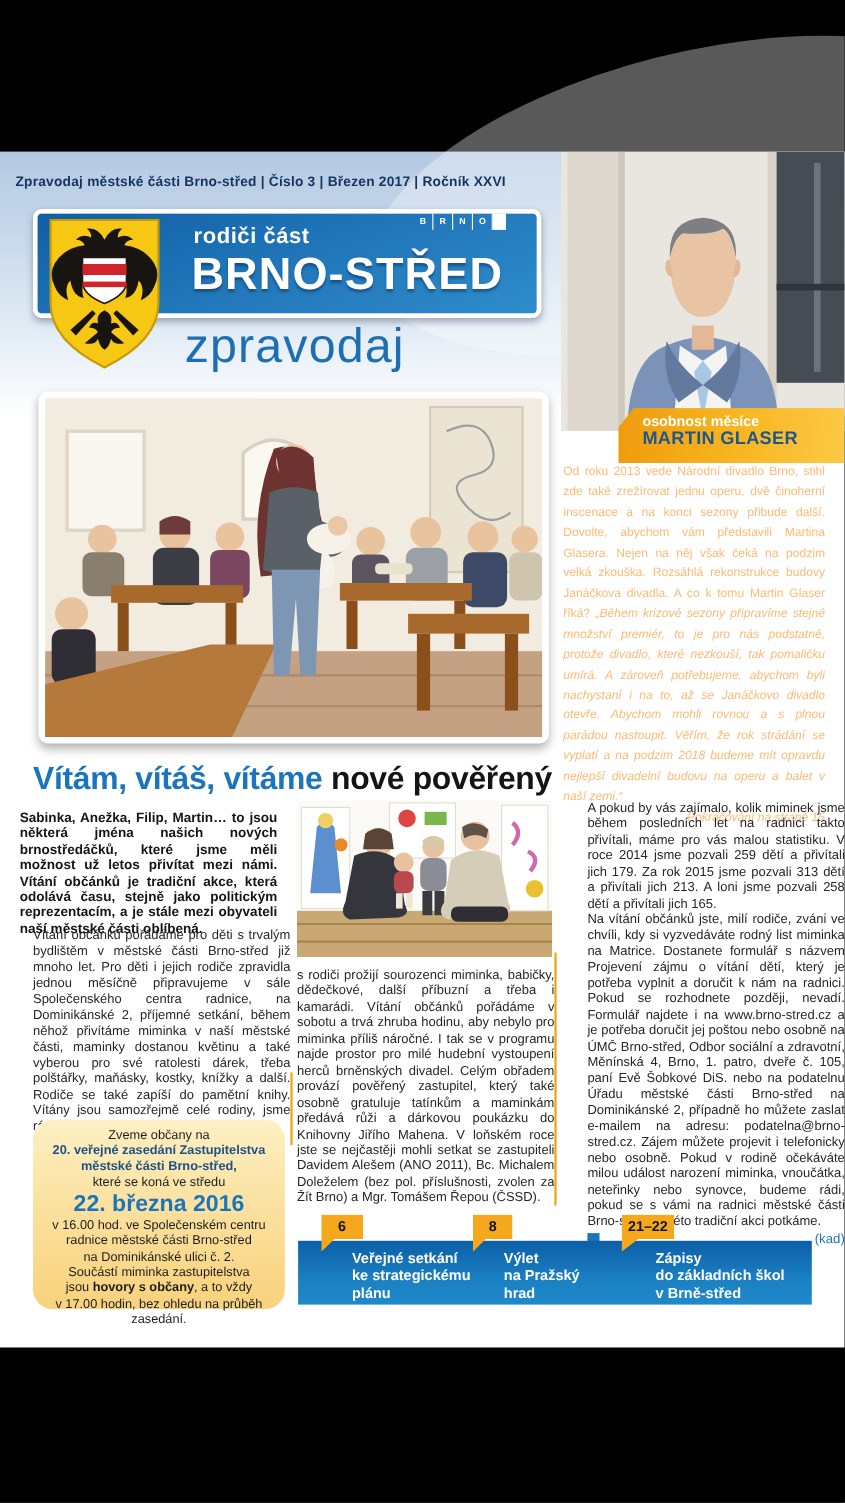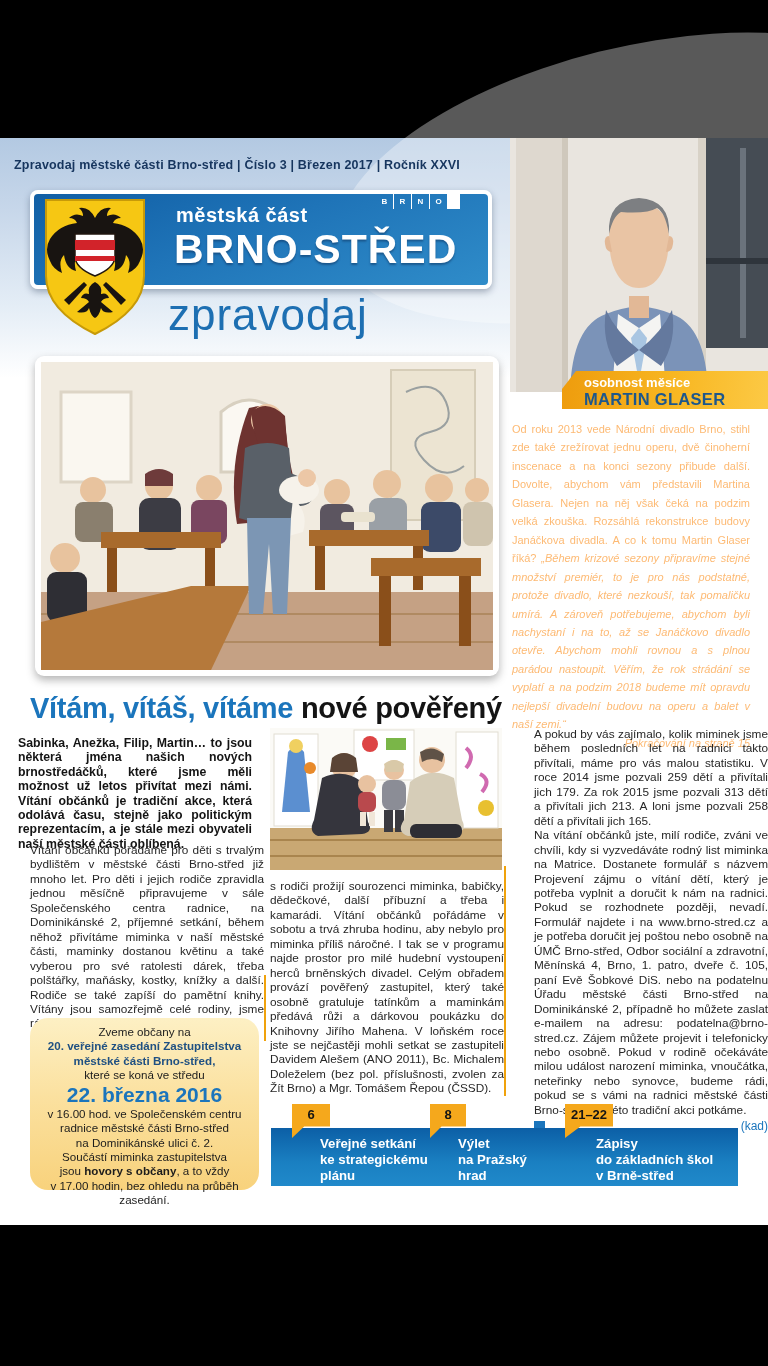--- a/index.html
+++ b/index.html
@@ -19,21 +19,21 @@
   .logo-line1{position:absolute;left:142px;top:10px;color:#fff;font-size:20px;font-weight:bold;letter-spacing:.5px;}
   .logo-line2{position:absolute;left:140px;top:32px;color:#fff;font-size:41px;font-weight:bold;letter-spacing:1px;
         text-shadow:0 2px 2px rgba(10,40,80,.45);}
   .brno-mini{position:absolute;right:28px;top:0;display:flex;align-items:stretch;height:15px;}
   .brno-cell{width:17px;border-right:1px solid #fff;color:#fff;font-size:8px;font-weight:bold;
         display:flex;align-items:center;justify-content:center;}
   .brno-solid{width:12px;background:#fff;}
   .arms{left:42px;top:196px;width:106px;height:142px;}
   .zpravodaj{left:168px;top:290px;font-size:44px;color:#1d6fb2;letter-spacing:1px;}
   .glaser-photo-wrap{left:510px;top:138px;width:258px;height:254px;overflow:hidden;}
-  .badge{left:562px;top:371px;width:206px;height:38px;
+  .badge{left:562px;top:371px;width:206px;height:50px;
         background:linear-gradient(95deg,#ee9c0d 0%,#f8b722 55%,#fcc945 100%);
         clip-path:polygon(14px 0,100% 0,100% 100%,0 100%,0 18px);
         padding-left:22px;box-sizing:border-box;padding-top:4px;}
   .badge-label{color:#fff;font-size:13px;font-weight:bold;}
   .badge-name{color:#1d578c;font-size:16.5px;font-weight:bold;letter-spacing:.3px;}
   .glaser-text{left:512px;top:420px;width:238px;font-size:11px;line-height:18.45px;
         color:#fdba74;text-align:justify;}
   .glaser-text .quote{font-style:italic;}
   .continuation{text-align:right;font-style:italic;}
   
@@ -83,21 +83,21 @@
   <div class="abs masthead">Zpravodaj městské části Brno-střed | Číslo 3 | Březen 2017 | Ročník XXVI</div>
 
   <div class="abs logo-box">
     <div class="brno-mini">
       <div class="brno-cell">B</div>
       <div class="brno-cell">R</div>
       <div class="brno-cell">N</div>
       <div class="brno-cell">O</div>
       <div class="brno-solid"></div>
     </div>
-    <div class="logo-line1">městská část</div>
+    <div class="logo-line1">rodiči část</div>
     <div class="logo-line2">BRNO-STŘED</div>
   </div>
 
   <svg class="abs arms" viewBox="0 0 106 142">
     <path d="M4 4 h98 v76 q0 34 -49 58 q-49 -24 -49 -58 Z" fill="#f6c713" stroke="#c79a08" stroke-width="2"></path>
     <g fill="#181411">
       <path d="M53 22 q-6 -12 -16 -10 q4 3 4 8 q-8 -4 -14 2 q6 0 8 5 q-18 2 -27 16 q-6 10 0 22 q3 8 12 12 q-4 -12 2 -18 q2 14 12 16 q-3 -10 2 -16 q4 12 12 12 l5 -6 l5 6 q8 0 12 -12 q5 6 2 16 q10 -2 12 -16 q6 6 2 18 q9 -4 12 -12 q6 -12 0 -22 q-9 -14 -27 -16 q2 -5 8 -5 q-6 -6 -14 -2 q0 -5 4 -8 q-10 -2 -16 10 Z"></path>
       <path d="M53 86 q-8 4 -6 12 q-6 -2 -8 4 q6 0 8 4 l-12 10 q10 2 12 -4 q2 8 6 10 q4 -2 6 -10 q2 6 12 4 l-12 -10 q2 -4 8 -4 q-2 -6 -8 -4 q2 -8 -6 -12 Z"></path>
       <path d="M22 104 l20 -18 l3 3 l-18 20 Z"></path>
       <path d="M84 104 l-20 -18 l-3 3 l18 20 Z"></path>

